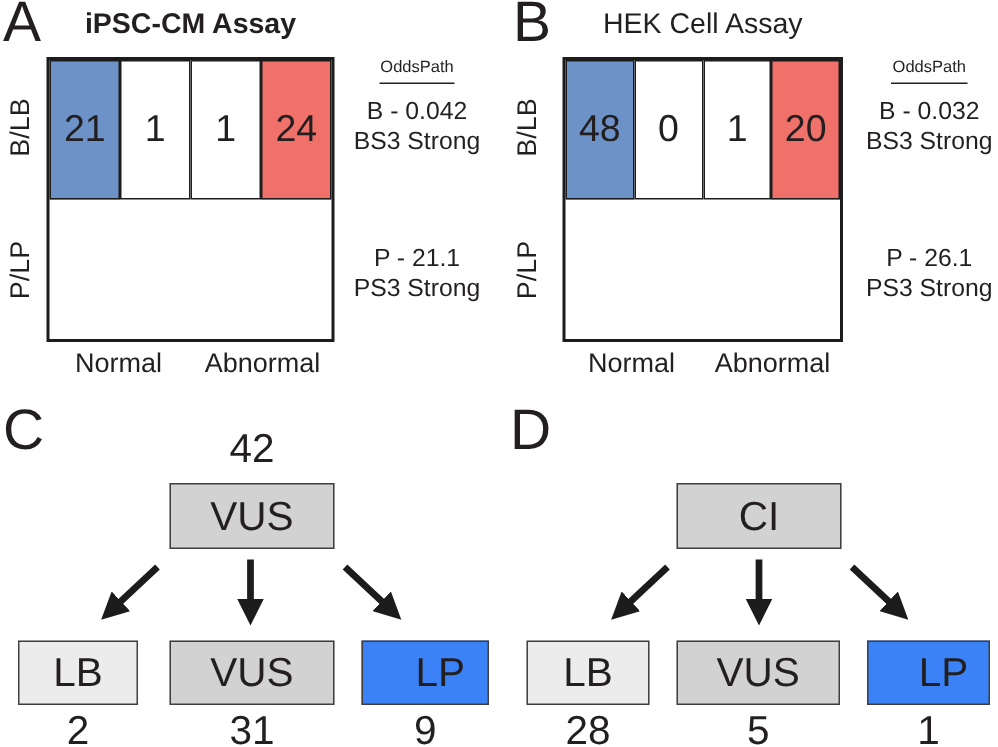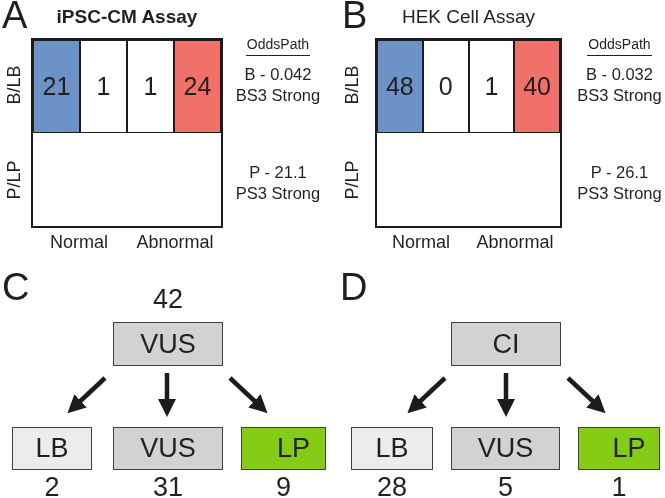--- a/index.html
+++ b/index.html
@@ -69,21 +69,21 @@
   }
   .odds {
     position: absolute;
     top: 33px;
     text-align: center;
     font-size: 16.5px;
     line-height: 1.24;
   }
   .odds-head {
     display: inline-block;
-    font-size: 14px;
+    font-size: 11px;
     padding: 0 1px 2px 1px;
     border-bottom: 1.5px solid #231f20;
   }
   .odds-b { margin-top: 8px; }
   .odds-p { margin-top: 57px; }
 
   .flow-total {
     position: absolute;
     top: 34px;
     text-align: center;
@@ -96,21 +96,21 @@
     display: flex;
     align-items: center;
     justify-content: center;
     font-size: 27px;
     color: #231f20;
   }
   .flow-src { top: 72px; height: 44px; background: #d2d2d2; }
   .flow-out { top: 177px; height: 43px; }
   .bg-lb  { background: #ececec; }
   .bg-vus { background: #d2d2d2; }
-  .bg-lp  { background: #84cc16; padding-left: 20px; }
+  .bg-lp  { background: #3b82f6; padding-left: 20px; }
   .flow-count {
     position: absolute;
     top: 222px;
     text-align: center;
     font-size: 27px;
   }
   .arrows { position: absolute; left: 0; top: 120px; }
   .arrows line { stroke: #1c1c1c; stroke-width: 4.5; }
 
   
@@ -182,21 +182,21 @@
   </section>
 
   <section class="panel" id="panel-b">
     <span class="letter">B</span>
     <div class="assay-title">HEK Cell Assay</div>
 
     <div class="matrix">
       <div class="cell blue">48</div>
       <div class="cell">0</div>
       <div class="cell">1</div>
-      <div class="cell red">40</div>
+      <div class="cell red">20</div>
     </div>
 
     <span class="vlabel row1">B/LB</span>
     <span class="vlabel row2">P/LP</span>
     <span class="hlabel col1">Normal</span>
     <span class="hlabel col2">Abnormal</span>
 
     <div class="odds">
       <span class="odds-head">OddsPath</span>
       <div class="odds-b">

